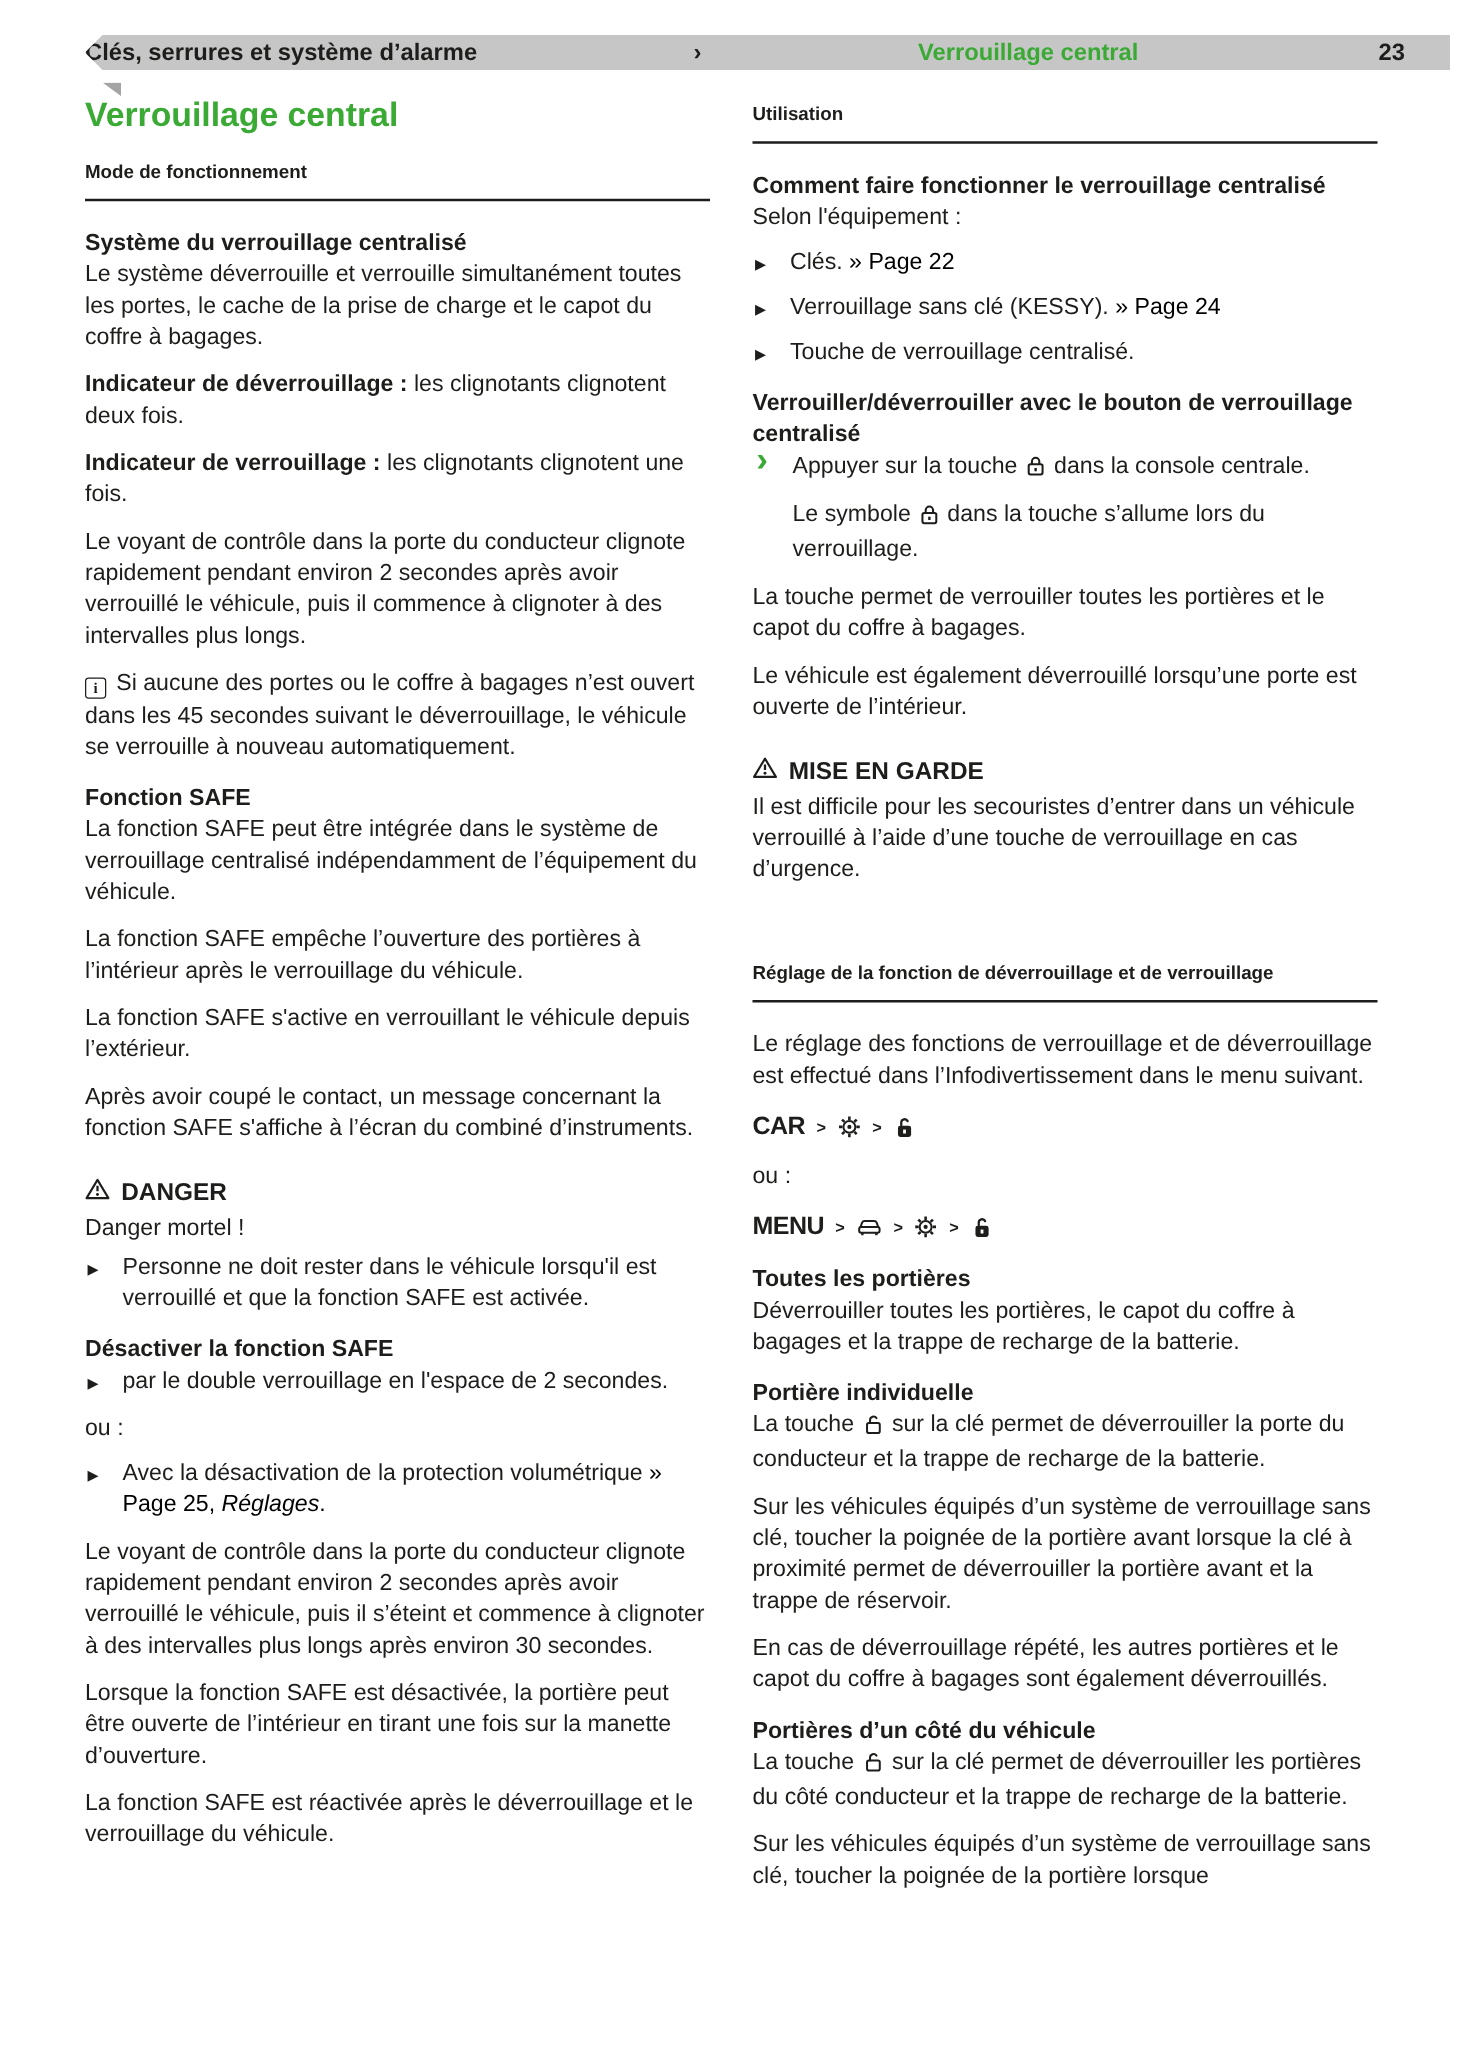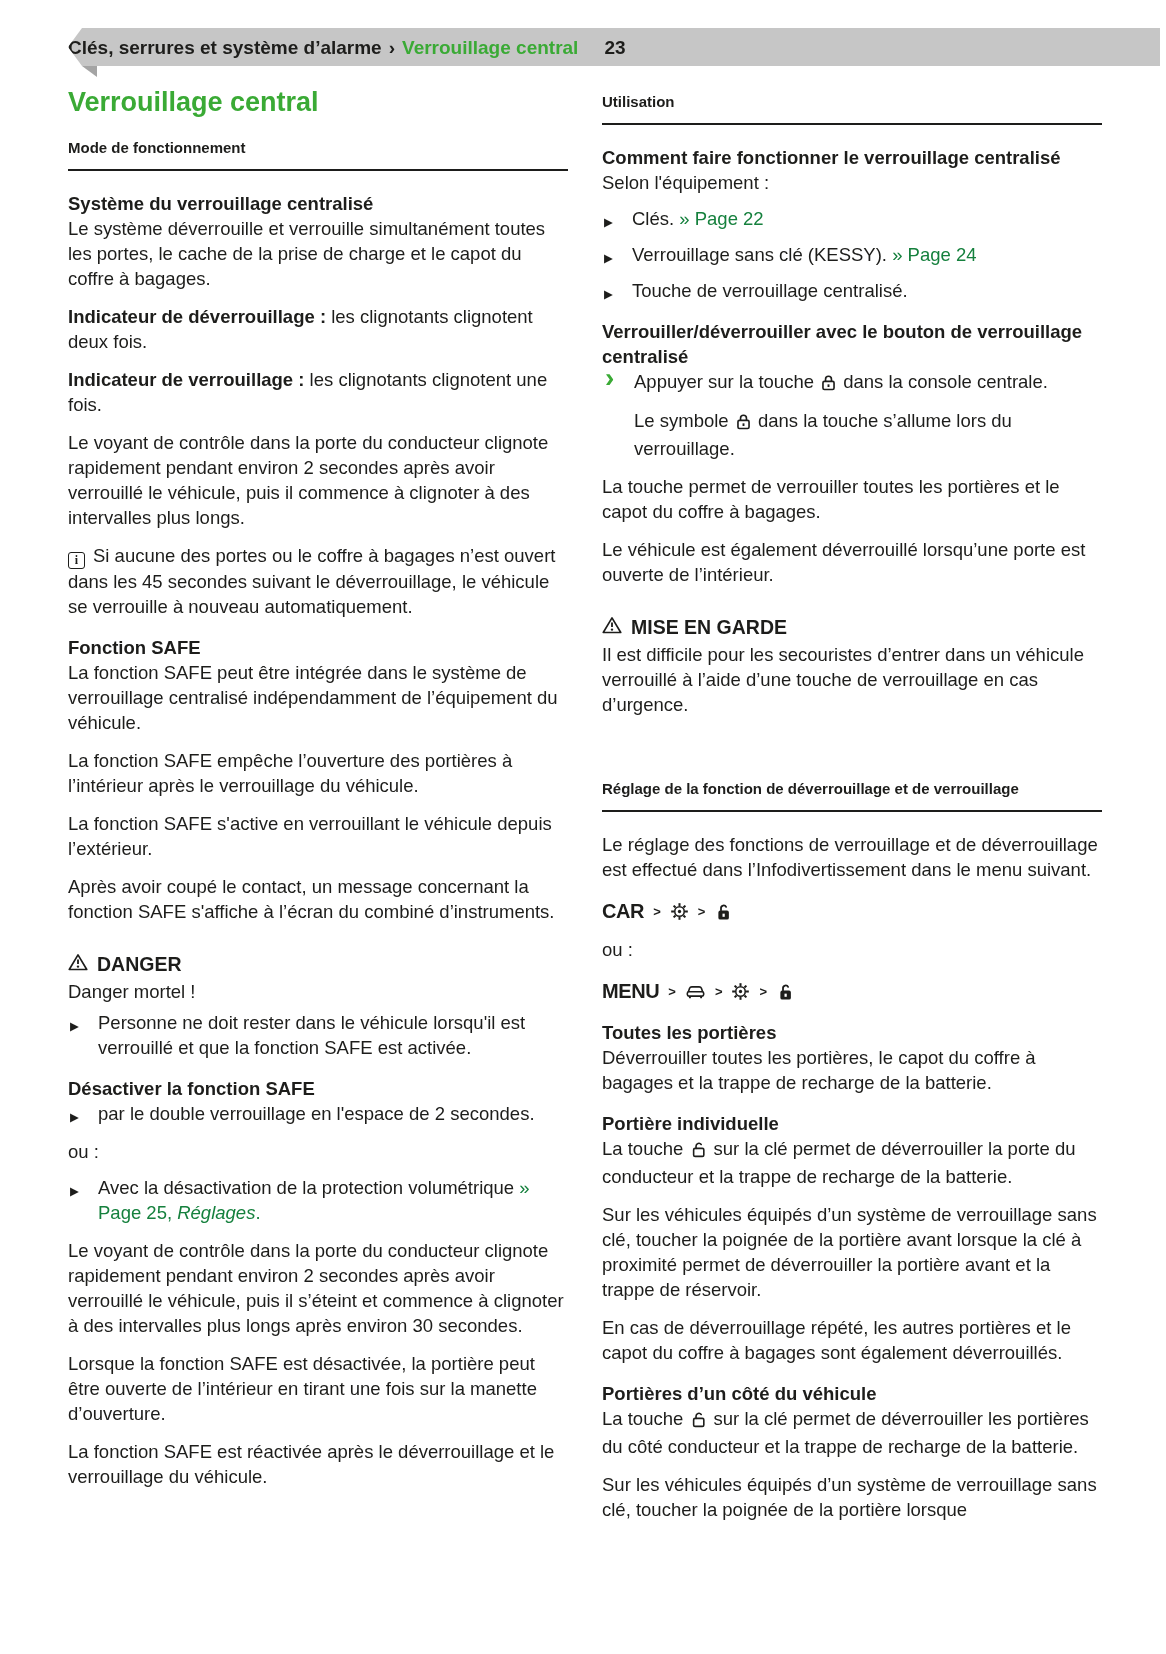--- a/index.html
+++ b/index.html
@@ -12,25 +12,26 @@
     line-height: 25px;
     position: relative;
     overflow: hidden;
   }
   .page { padding: 28px 64px 0 68px; box-sizing: border-box; }
 
   
   .banner-wrap { position: relative; margin-right: -58px; }
   .banner {
     background: #c6c6c6;
-    height: 38px;
+    height: 28px;
     clip-path: polygon(0 50%, 14px 0, 100% 0, 100% 100%, 14px 100%);
-    display: flex; align-items: center; justify-content: flex-start;
+    display: flex; align-items: center; justify-content: space-between;
     padding-right: 36px;
     font-size: 19px;
+    gap: 29px;
   }
   .banner-fold {
     position: absolute; left: 14px; top: 38px;
     width: 15px; height: 11px; background: #a4a4a4;
     clip-path: polygon(0 0, 100% 0, 100% 100%);
   }
   .crumb-bold { font-weight: 700; }
   .crumb-sep { font-weight: 700; margin: 0 7px; }
   .crumb-green { color: #3aaa35; font-weight: 700; }
   .page-num { font-weight: 700; margin-left: 26px; }
@@ -48,21 +49,21 @@
     margin: 16px 0 20px 0; padding-bottom: 7px;
     border-bottom: 2.5px solid #1d1d1b;
   }
   .col-right h2.first { margin-top: 22px; }
   h2.spaced { margin-top: 58px; }
   h3 { font-size: 18.5px; line-height: 25px; font-weight: 700; margin: 16px 0 0 0; }
   h3 + p, h3 + .li, h3 + .step { margin-top: 0; }
   p { margin: 13px 0 0 0; }
   b { font-weight: 700; }
 
-  .pageref { color: #15803d; text-decoration: none; }
+  .pageref { color: #000000; text-decoration: none; }
   .pageref i { font-style: italic; }
 
   .li { position: relative; padding-left: 30px; margin-top: 11px; }
   .li::before {
     content: "▶"; position: absolute; left: 2px; top: 4px;
     font-size: 11.5px; color: #1d1d1b;
   }
   .step { position: relative; padding-left: 32px; margin-top: 14px; }
   .step::before {
     content: "›"; position: absolute; left: 3px; top: -5px;

